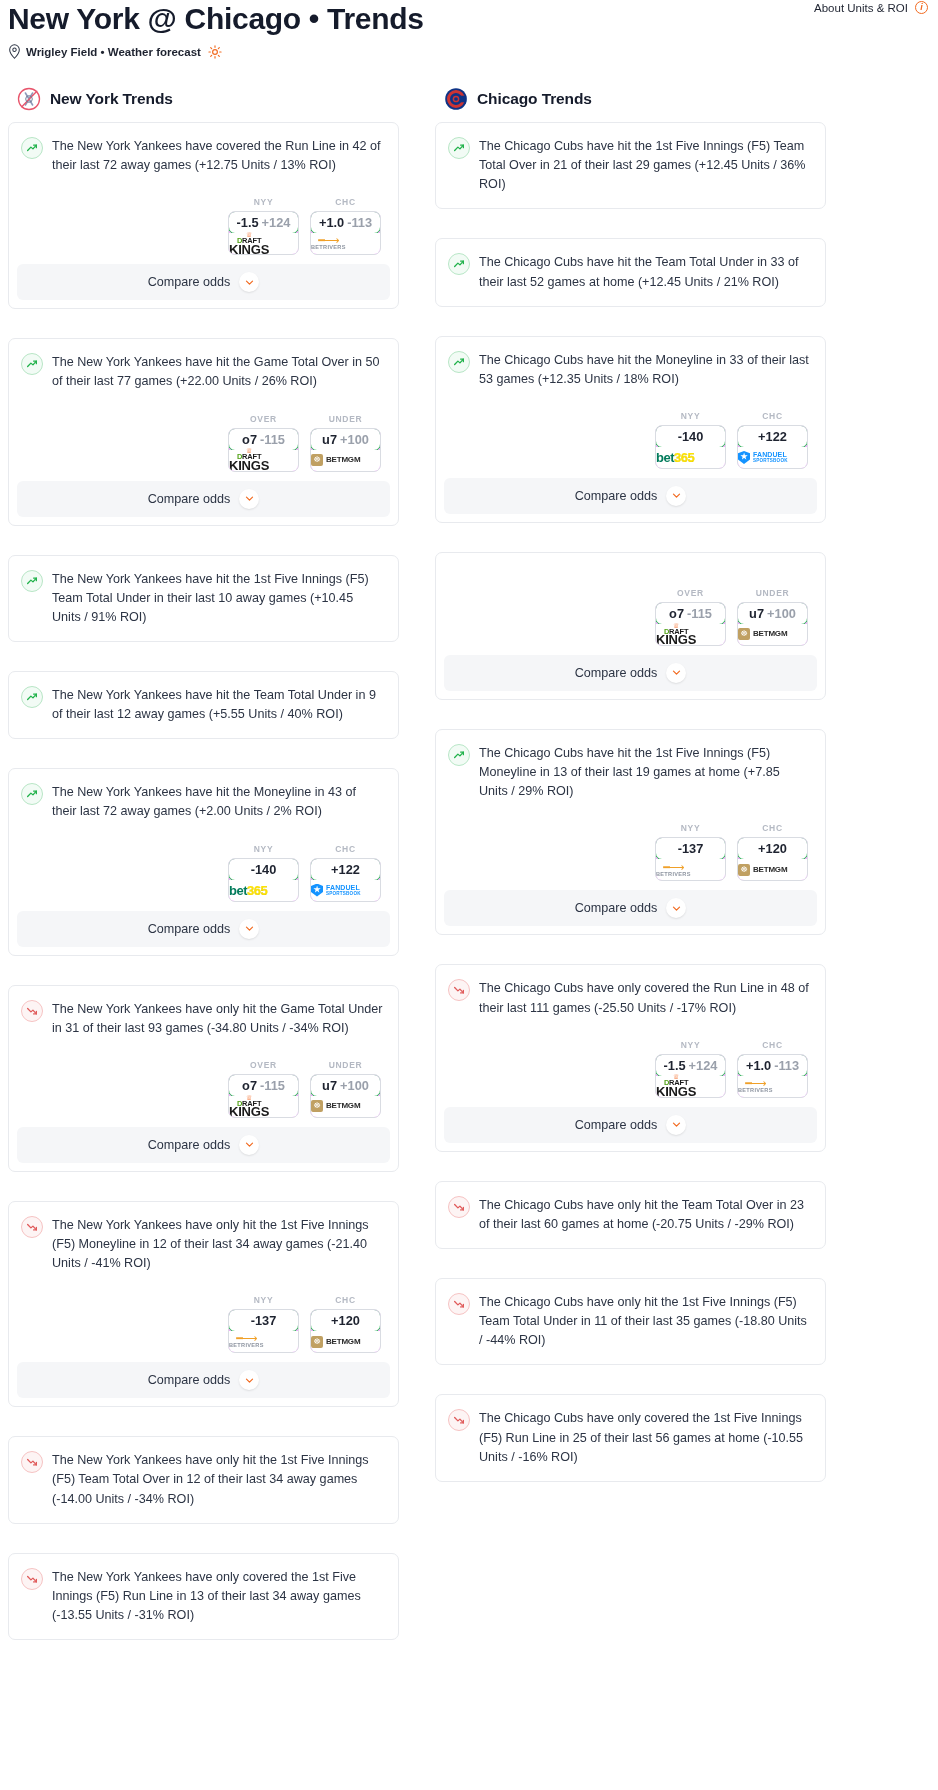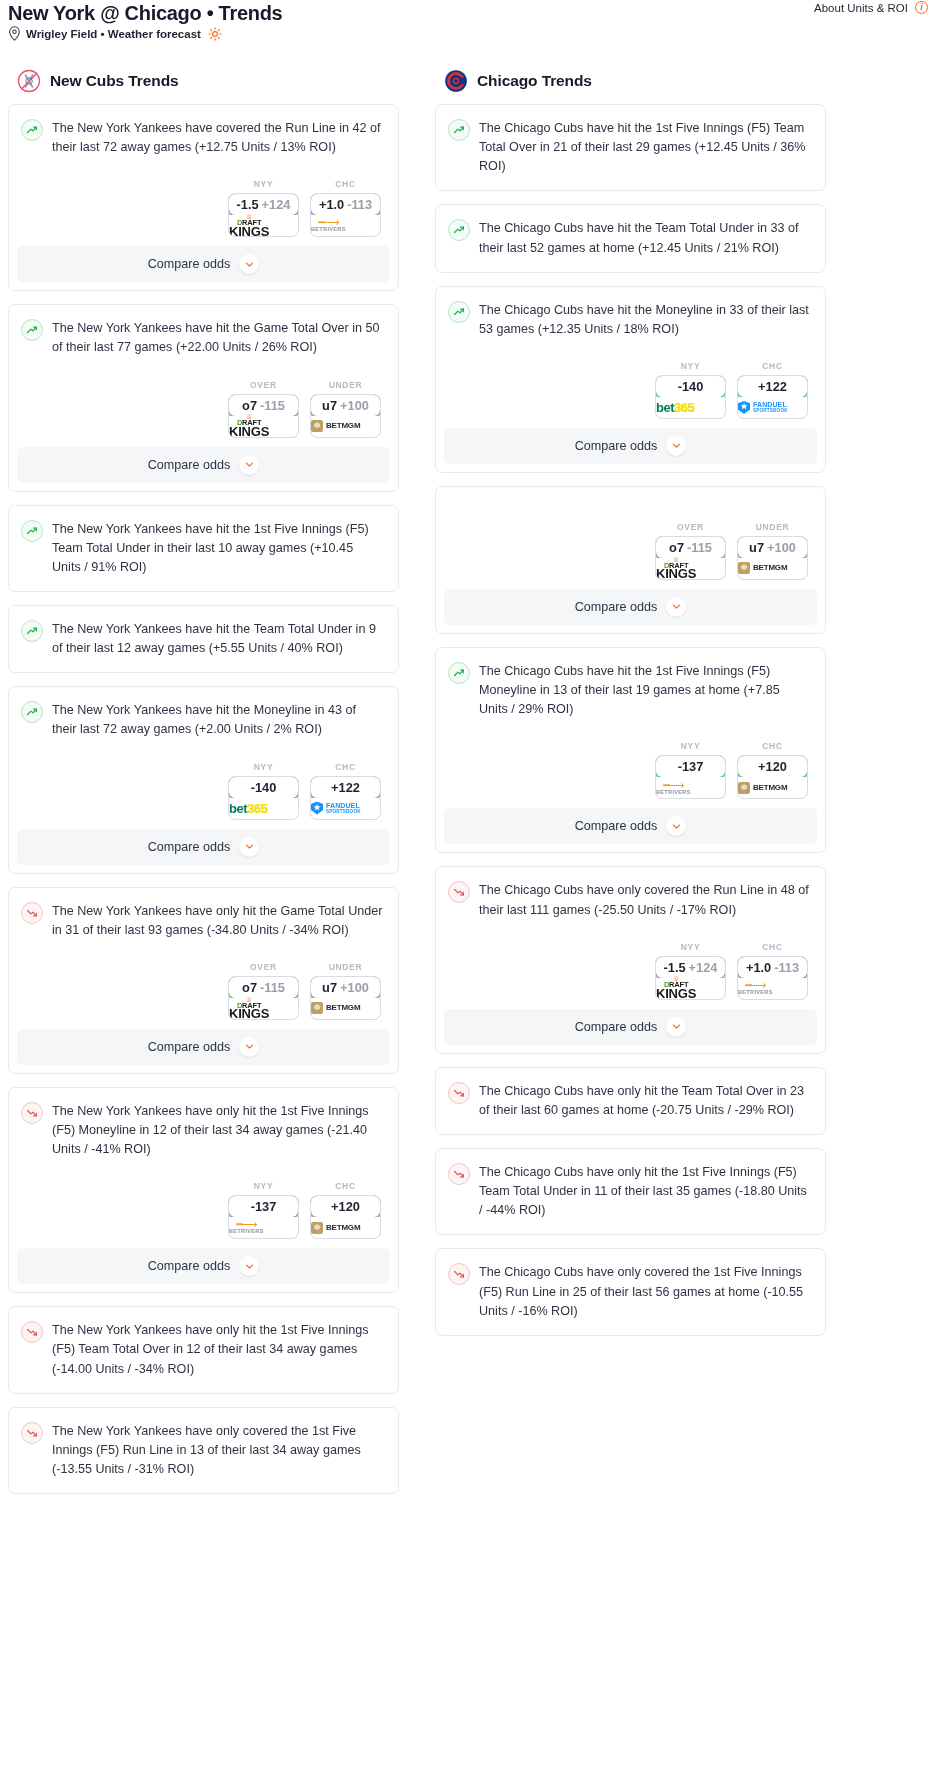--- a/index.html
+++ b/index.html
@@ -14,21 +14,21 @@
     min-height: 1790px;
     position: relative;
     padding: 0 0 10px 0;
   }
   
   .header {
     padding: 2px 10px 0 8px;
     position: relative;
   }
   .page-title {
-    font-size: 20px;
+    font-size: 30px;
     font-weight: bold;
     letter-spacing: -0.3px;
     margin: 0;
     line-height: 1.1;
     color: #151b2b;
   }
   .about-link {
     position: absolute;
     right: 10px;
     top: 1px;
@@ -44,21 +44,21 @@
     border: 1.3px solid #f26b21;
     border-radius: 50%;
     color: #f26b21;
     font-size: 9px;
     font-weight: bold;
     font-style: italic;
     display: flex; align-items: center; justify-content: center;
     line-height: 1;
   }
   .venue-row {
-    margin-top: 2px;
+    margin-top: 9px;
     display: flex;
     align-items: center;
     gap: 5px;
     font-size: 11.5px;
     font-weight: bold;
     color: #1e2330;
   }
   .pin-icon { width: 13px; height: 15px; display:inline-block; }
   .sun-icon { width: 14px; height: 14px; display:inline-block; margin-left: 2px; }
 
@@ -85,21 +85,21 @@
     font-weight: bold;
     color: #151b2b;
     letter-spacing: -0.1px;
   }
 
   
   .card {
     border: 1px solid #e8eaee;
     border-radius: 7px;
     background: #fff;
-    margin-bottom: 13px;
+    margin-bottom: 29px;
     overflow: hidden;
   }
   .card-body { padding: 13px 14px 0 12px; }
   .trend-row { display: flex; gap: 9px; align-items: flex-start; }
   .trend-icon {
     width: 22px; height: 22px; flex: 0 0 22px;
     border-radius: 50%;
     display: flex; align-items: center; justify-content: center;
     margin-top: 1px;
   }
@@ -246,21 +246,21 @@
 
   <div class="columns" id="columns-root">
       <div class="column">
         <div class="col-head">
           <span class="team-logo"><svg viewBox="0 0 40 40" width="24" height="24">
               <circle cx="20" cy="20" r="17.5" fill="#fff" stroke="#e8546b" stroke-width="2.2"></circle>
               <path d="M14 10 L26 30 M26 10 L14 30" stroke="#8d98b8" stroke-width="2.6" stroke-linecap="round"></path>
               <path d="M8 33 L33 7" stroke="#e8546b" stroke-width="2.2" stroke-linecap="round"></path>
               <circle cx="20" cy="20" r="5.5" fill="none" stroke="#6d7894" stroke-width="1.6"></circle>
             </svg></span>
-          <span class="col-title">New Cubs Trends</span>
+          <span class="col-title">New York Trends</span>
         </div>
         <div class="card">
           <div class="card-body">
             <div class="trend-row">
               <span class="trend-icon up">
                 <svg viewBox="0 0 22 22" width="16" height="16">
                   <path d="M5 14.5 L9.5 9.8 L12.3 12.2 L17 7" fill="none" stroke="#21b24b" stroke-width="1.8" stroke-linecap="round" stroke-linejoin="round"></path>
                   <path d="M13.2 7 L17 7 L17 10.6" fill="none" stroke="#21b24b" stroke-width="1.8" stroke-linecap="round" stroke-linejoin="round"></path>
                 </svg>
               </span>

